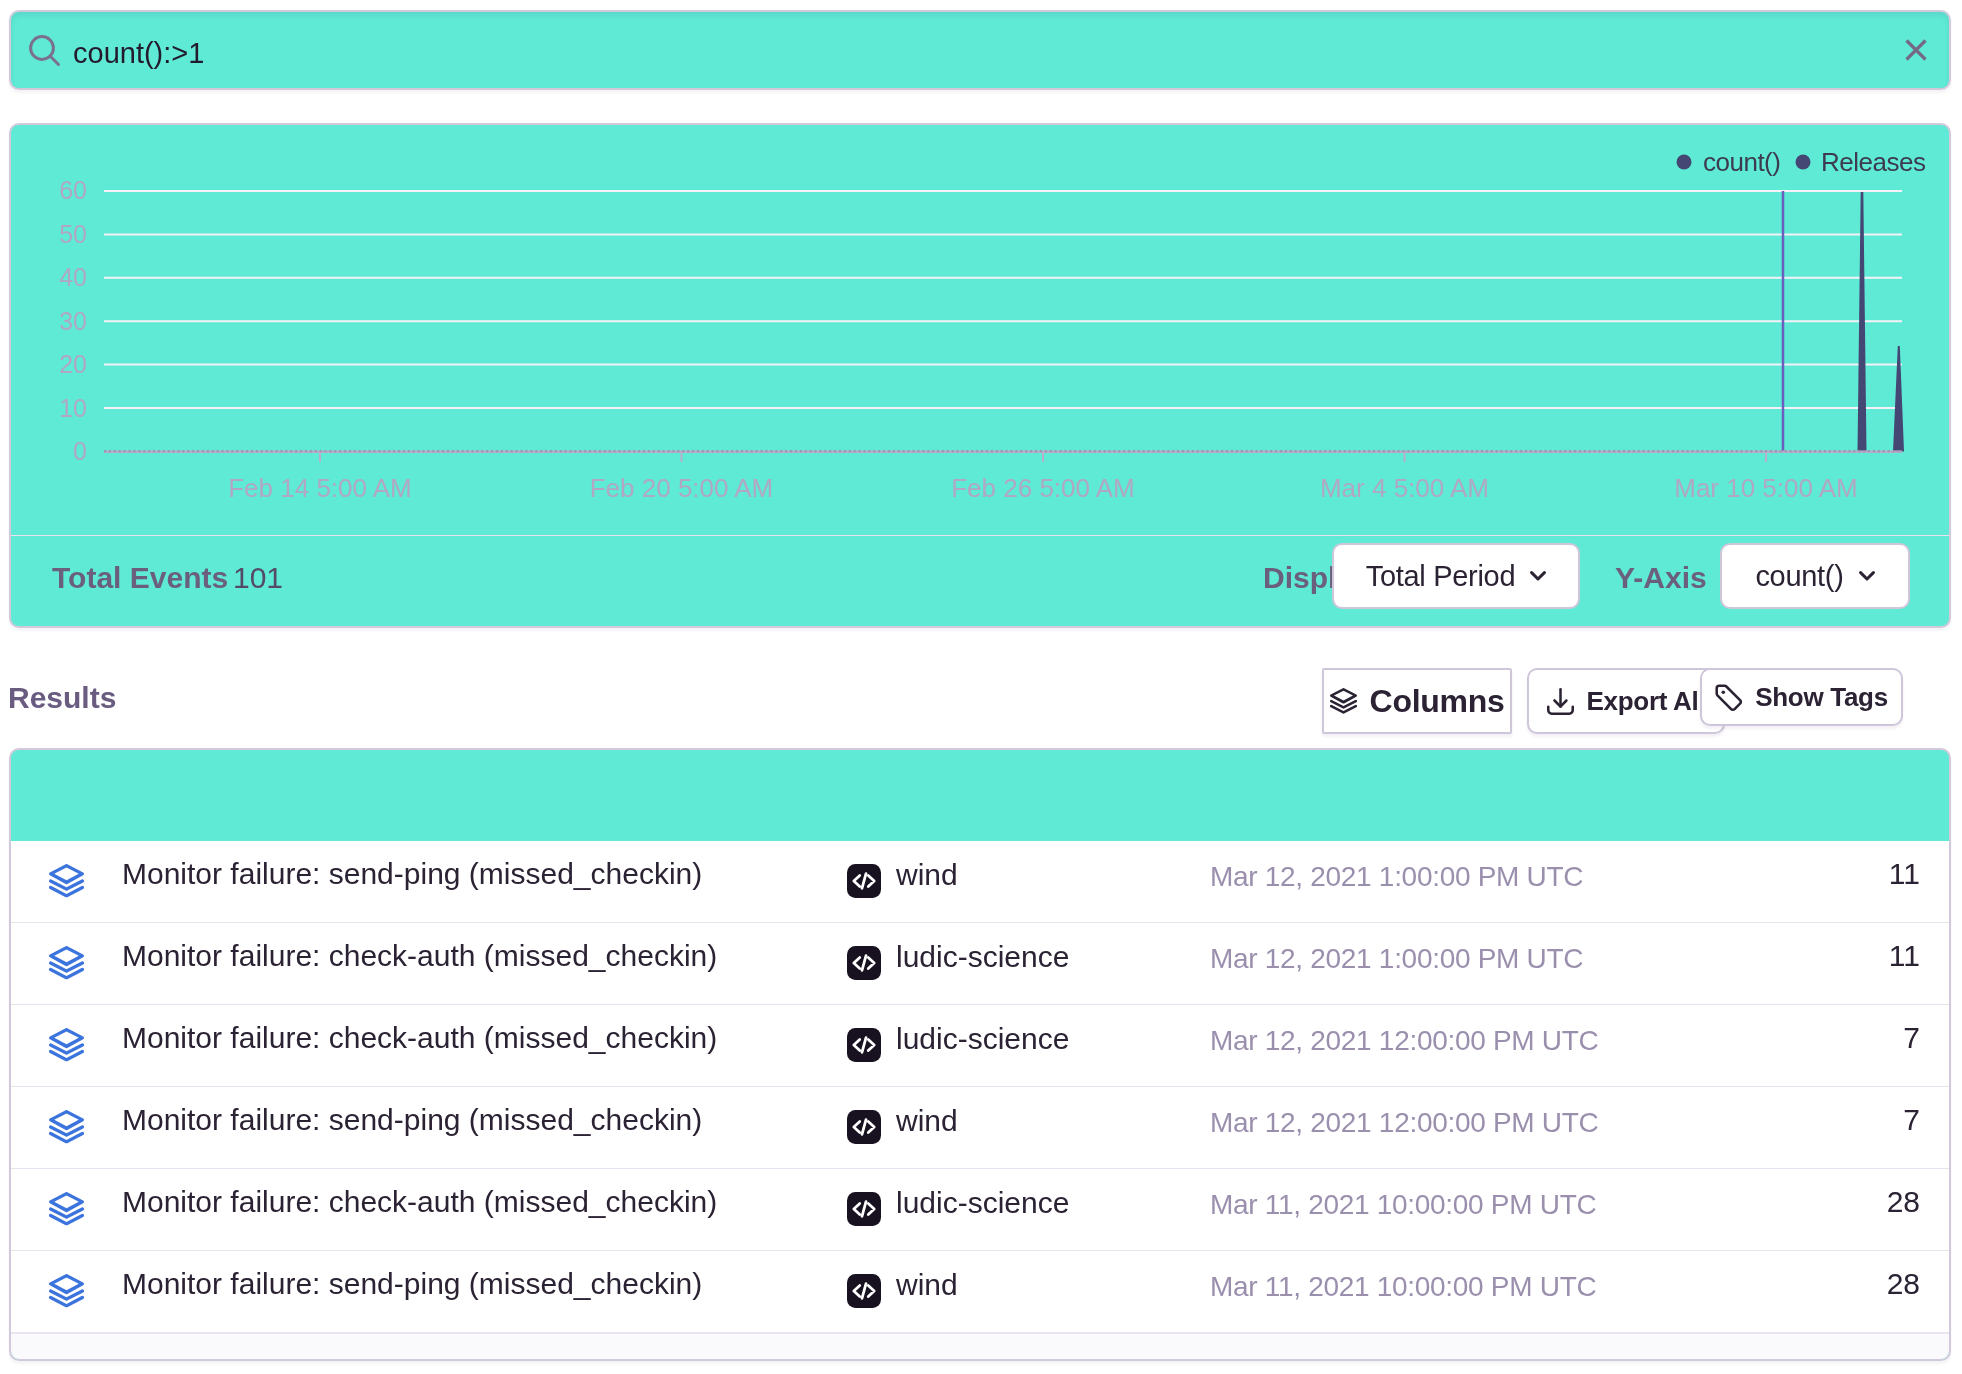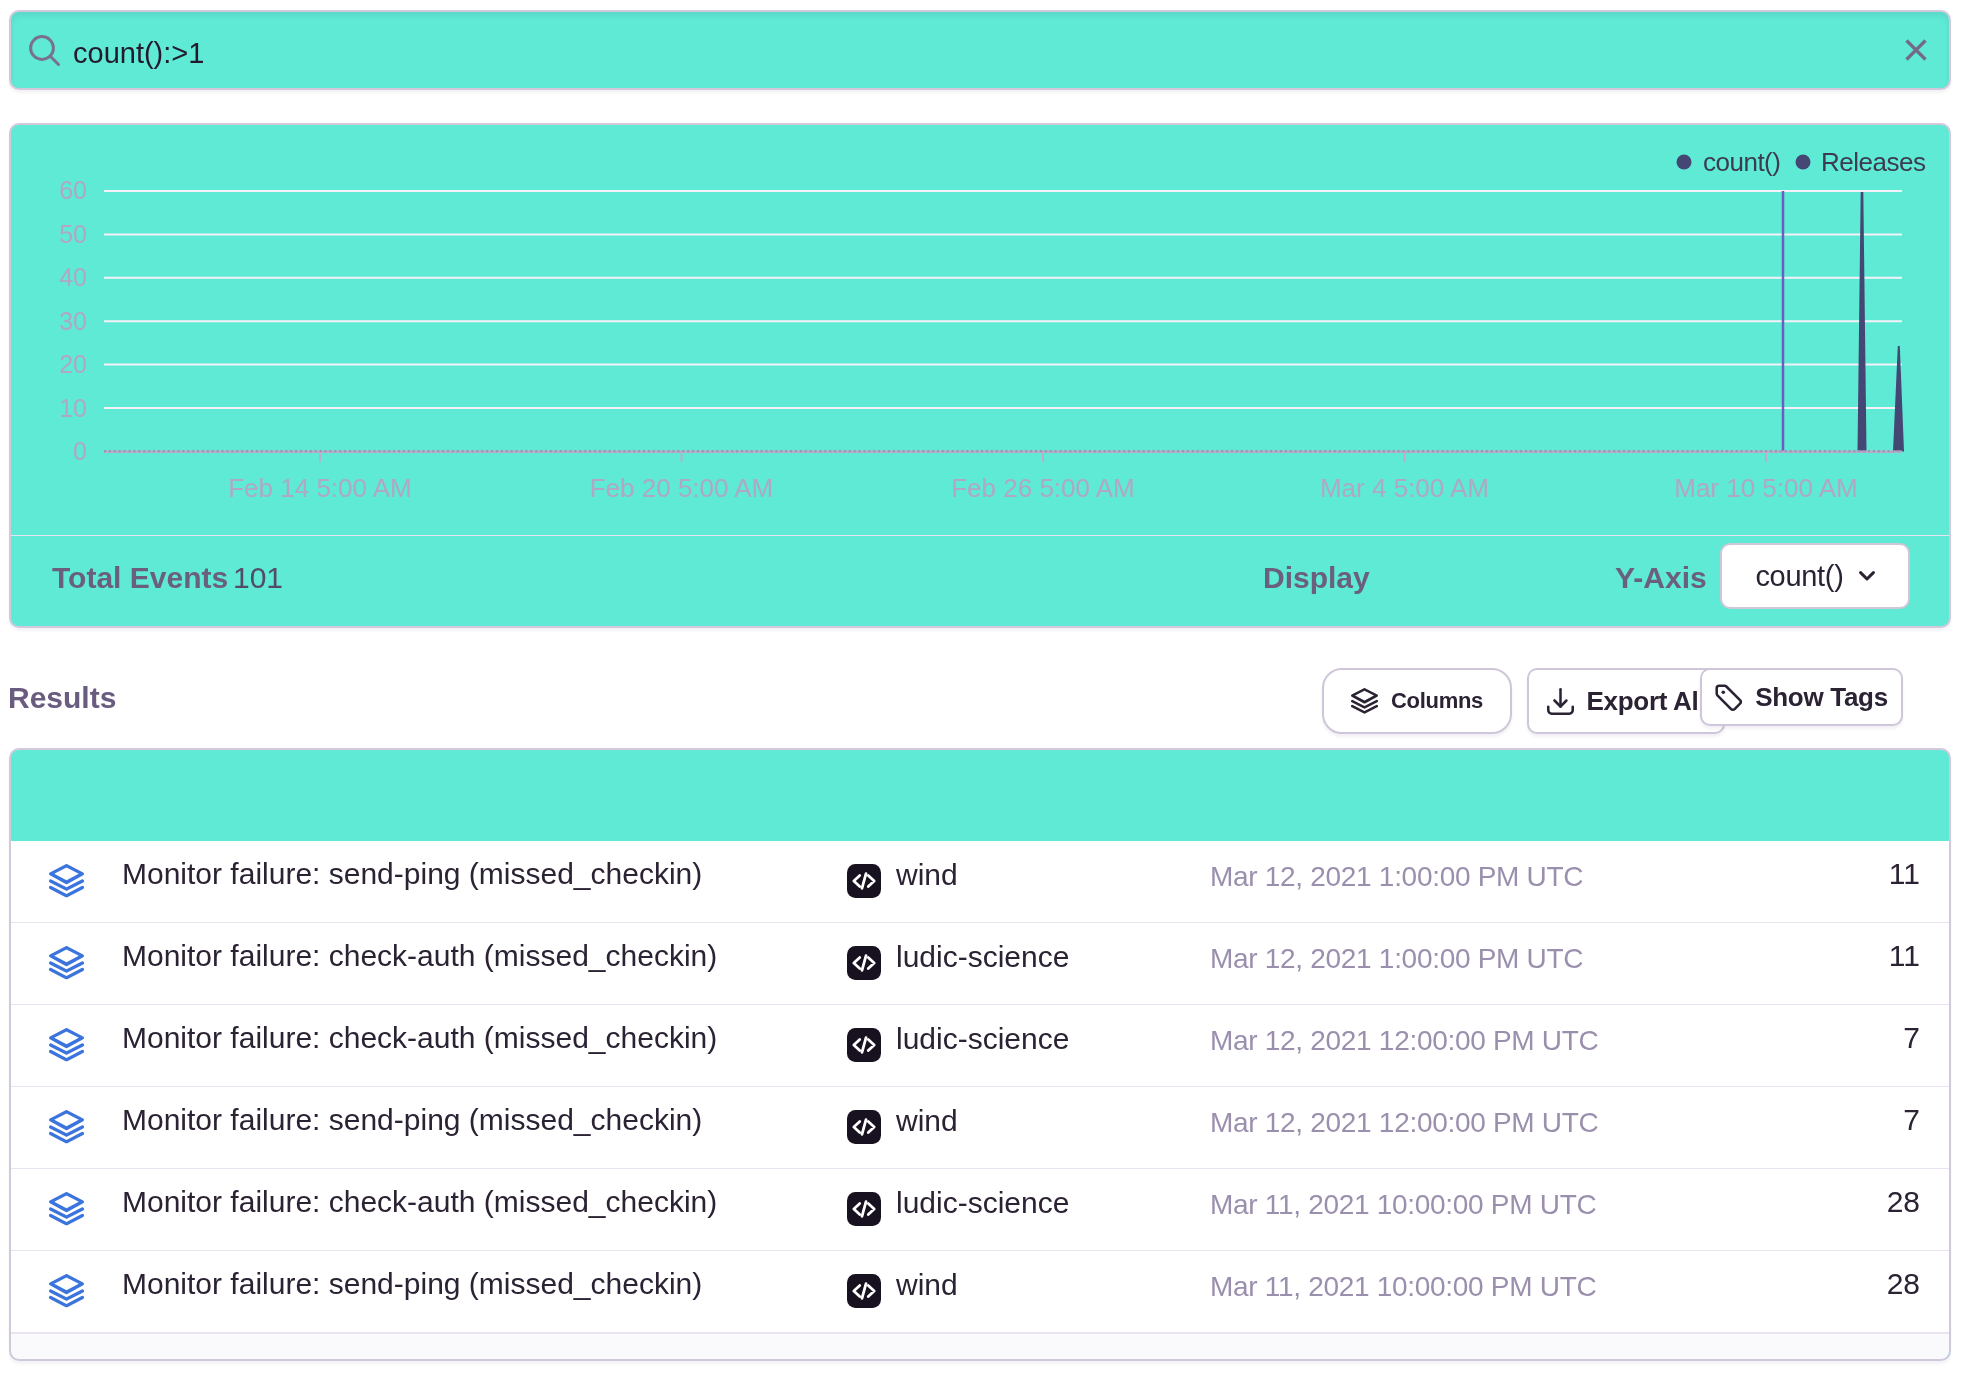--- a/index.html
+++ b/index.html
@@ -113,29 +113,32 @@
       <text x="1032" y="372">Feb 26 5:00 AM</text>
       <text x="1393.5" y="372">Mar 4 5:00 AM</text>
       <text x="1755" y="372">Mar 10 5:00 AM</text>
     </g>
   </svg>
   <div style="position:absolute;left:0;top:410px;width:100%;height:0;border-top:1px solid #e8e3ee"></div>
   <div class="chartfooter">
     <span class="flabel" style="left:41px;top:26px">Total Events</span>
     <span style="position:absolute;left:222px;top:26px;font-size:30px;color:#544b66">101</span>
     <span class="flabel" style="left:1252px;top:26px">Display</span>
+    <div class="btn" style="left:1321px;top:8px;width:248px;height:66px;font-weight:normal;font-size:29px;box-shadow:none;gap:15px;border-radius:10px">Total Period <svg width="16" height="10" viewBox="0 0 16 10">
+          <path d="M1.6 1.6 L8 8 L14.4 1.6" fill="none" stroke="#2b2233" stroke-width="3" stroke-linecap="round" stroke-linejoin="round"></path>
+        </svg></div>
     <span class="flabel" style="left:1604px;top:26px">Y-Axis</span>
     <div class="btn" style="left:1709px;top:8px;width:190px;height:66px;font-weight:normal;font-size:29px;box-shadow:none;gap:15px;border-radius:10px">count() <svg width="16" height="10" viewBox="0 0 16 10">
           <path d="M1.6 1.6 L8 8 L14.4 1.6" fill="none" stroke="#2b2233" stroke-width="3" stroke-linecap="round" stroke-linejoin="round"></path>
         </svg></div>
   </div>
 </div>
 
 <div class="results">Results</div>
-<div class="btn" style="left:1322px;top:668px;width:190px;height:66px;font-size:22px;border-radius:20px">
+<div class="btn" style="left:1322px;top:668px;width:190px;height:66px;font-size:32px;border-radius:2px">
   <svg width="27" height="27" viewBox="0 0 16 16" fill="#2b2233">
       <use href="#stack"></use>
     </svg>Columns</div>
 <div class="btn" style="left:1527px;top:668px;width:198px;height:66px;font-size:26px;border-radius:10px">
   <svg width="27" height="27" viewBox="0 0 16 16" fill="#2b2233">
       <use href="#download"></use>
     </svg>Export All</div>
 <div class="btn" style="left:1700px;top:668px;width:203px;height:58px;font-size:26px;border-radius:10px">
   <svg width="27" height="27" viewBox="0 0 16 16" fill="#2b2233">
       <use href="#tag"></use>

